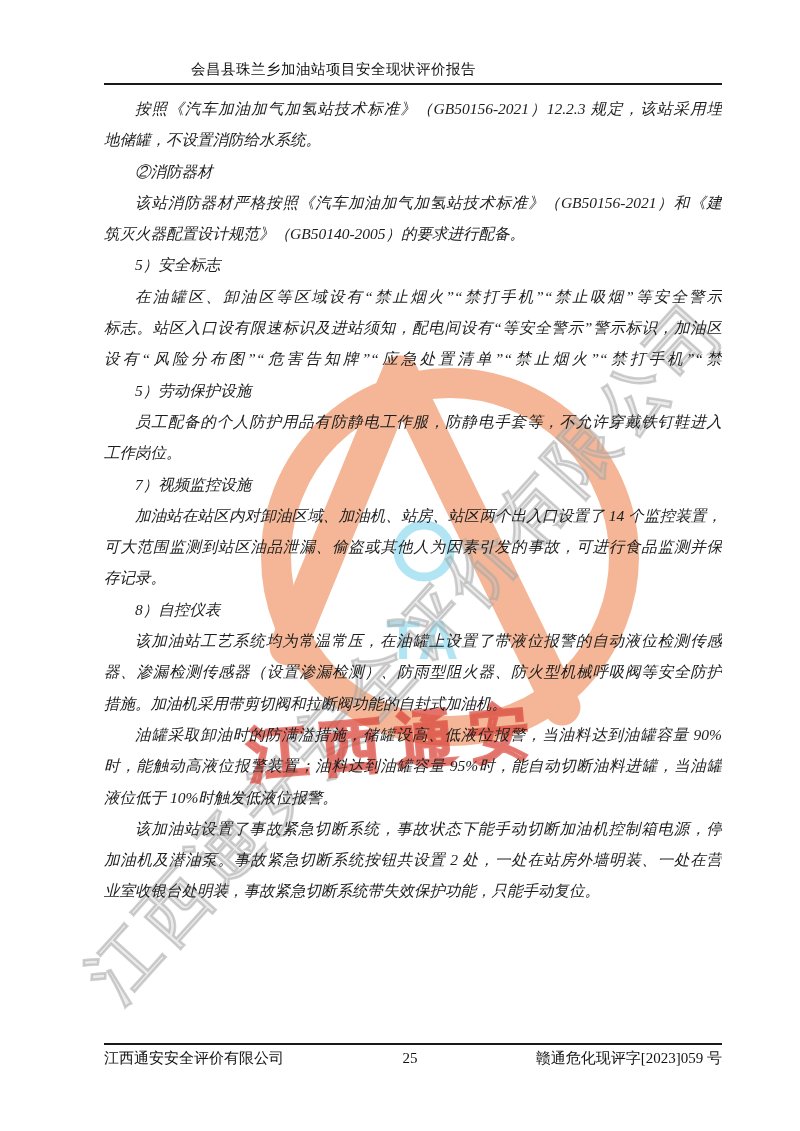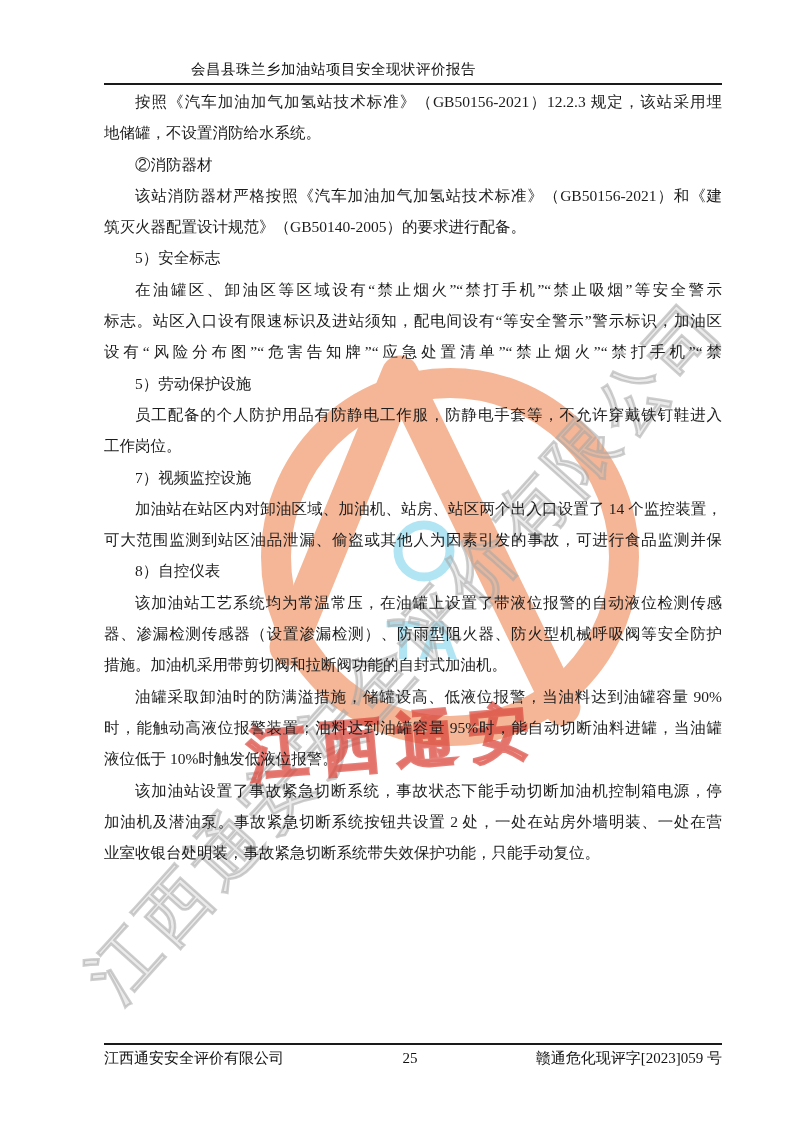--- a/index.html
+++ b/index.html
@@ -30,21 +30,21 @@
   }
   
   .layer{position:absolute;inset:0;z-index:2;}
   .header-title{
     position:absolute;top:60px;left:0;width:667px;text-align:center;
     font-size:14.5px;letter-spacing:.5px;color:#111;
   }
   .rule{position:absolute;left:104px;width:618px;height:1.6px;background:#1a1a1a;}
   .rule-top{top:83px;}
   .rule-bottom{top:1043px;}
-  .content{position:absolute;top:86px;left:104px;width:618px;}
+  .content{position:absolute;top:93px;left:104px;width:618px;font-style:italic;}
   .line{
     height:31.3px;line-height:31.3px;font-size:15.5px;
     text-align:justify;text-align-last:justify;
     overflow:hidden;white-space:nowrap;
   }
   .line.last{text-align:center;text-align-last:left;}
   .line.first{padding-left:31px;}
   .footer-row{
     position:absolute;top:1049px;left:104px;width:618px;
     display:flex;justify-content:space-between;align-items:baseline;
@@ -81,20 +81,21 @@
         <div class="line first last">5）安全标志</div>
         <div class="line first">在油罐区、卸油区等区域设有“禁止烟火”“禁打手机”“禁止吸烟”等安全警示</div>
         <div class="line">标志。站区入口设有限速标识及进站须知，配电间设有“等安全警示”警示标识，加油区</div>
         <div class="line">设有“风险分布图”“危害告知牌”“应急处置清单”“禁止烟火”“禁打手机”“禁</div>
         <div class="line first last">5）劳动保护设施</div>
         <div class="line first">员工配备的个人防护用品有防静电工作服，防静电手套等，不允许穿戴铁钉鞋进入</div>
         <div class="line last">工作岗位。</div>
         <div class="line first last">7）视频监控设施</div>
         <div class="line first">加油站在站区内对卸油区域、加油机、站房、站区两个出入口设置了 14 个监控装置，</div>
         <div class="line">可大范围监测到站区油品泄漏、偷盗或其他人为因素引发的事故，可进行食品监测并保</div>
+        <div class="line last">存记录。</div>
         <div class="line first last">8）自控仪表</div>
         <div class="line first">该加油站工艺系统均为常温常压，在油罐上设置了带液位报警的自动液位检测传感</div>
         <div class="line">器、渗漏检测传感器（设置渗漏检测）、防雨型阻火器、防火型机械呼吸阀等安全防护</div>
         <div class="line last">措施。加油机采用带剪切阀和拉断阀功能的自封式加油机。</div>
         <div class="line first">油罐采取卸油时的防满溢措施，储罐设高、低液位报警，当油料达到油罐容量 90%</div>
         <div class="line">时，能触动高液位报警装置；油料达到油罐容量 95%时，能自动切断油料进罐，当油罐</div>
         <div class="line last">液位低于 10%时触发低液位报警。</div>
         <div class="line first">该加油站设置了事故紧急切断系统，事故状态下能手动切断加油机控制箱电源，停</div>
         <div class="line">加油机及潜油泵。事故紧急切断系统按钮共设置 2 处，一处在站房外墙明装、一处在营</div>
         <div class="line last">业室收银台处明装，事故紧急切断系统带失效保护功能，只能手动复位。</div>

